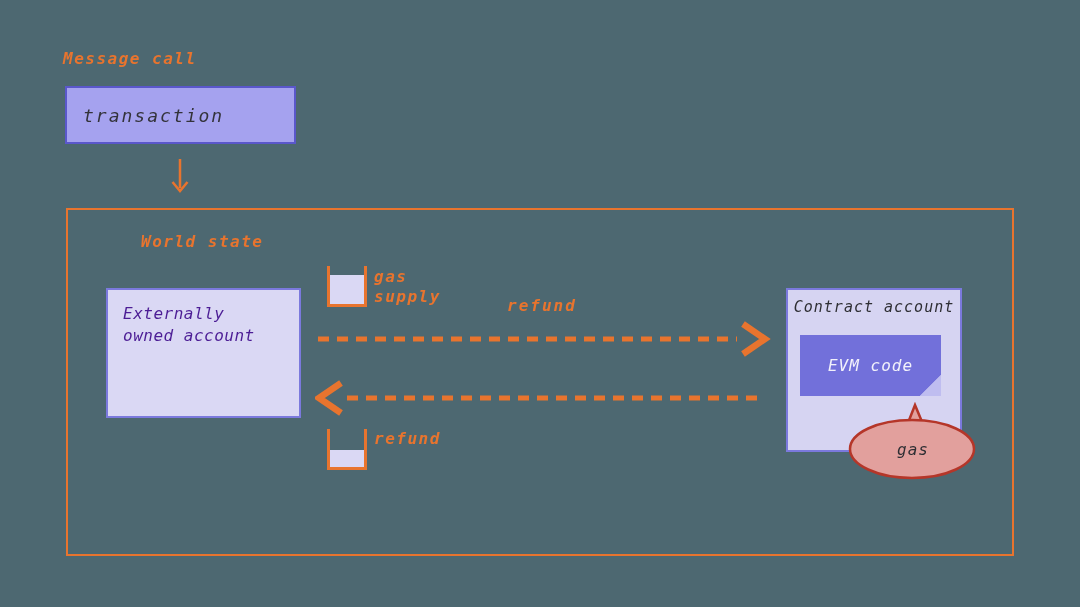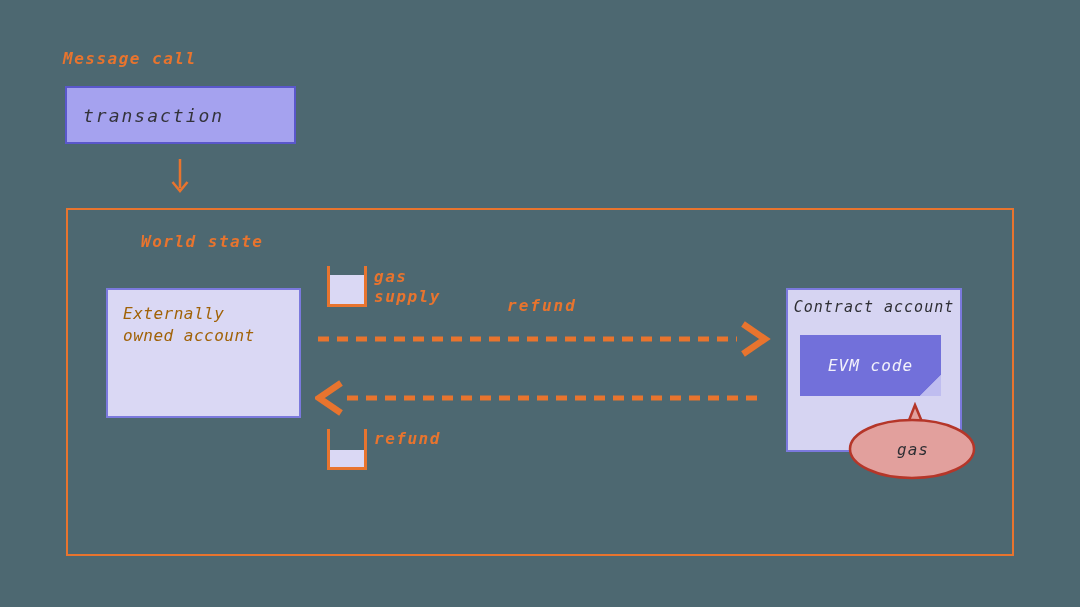--- a/index.html
+++ b/index.html
@@ -35,21 +35,21 @@
   .world-state{
     position:absolute;left:66px;top:208px;width:948px;height:348px;
     border:2px solid #e8742e;box-sizing:border-box;
   }
   .world-state-label{position:absolute;left:37px;top:22px;margin-left:36px;}
   
   .eoa-box{
     position:absolute;left:38px;top:78px;width:195px;height:130px;
     background:#dad8f4;border:2px solid #7b79dd;box-sizing:border-box;
     padding:13px 0 0 15px;
-    font-size:16px;letter-spacing:0.5px;line-height:22px;color:#a16207;
+    font-size:16px;letter-spacing:0.5px;line-height:22px;color:#4c1d95;
     white-space:pre-line;
   }
   .cup{
     position:absolute;width:40px;height:41px;box-sizing:border-box;
     border-left:3px solid #e8742e;
     border-right:3px solid #e8742e;
     border-bottom:3px solid #e8742e;
   }
   .cup-fill{position:absolute;left:0;right:0;bottom:0;background:#dad8f4;}
   .cup-gas{left:259px;top:56px;}

